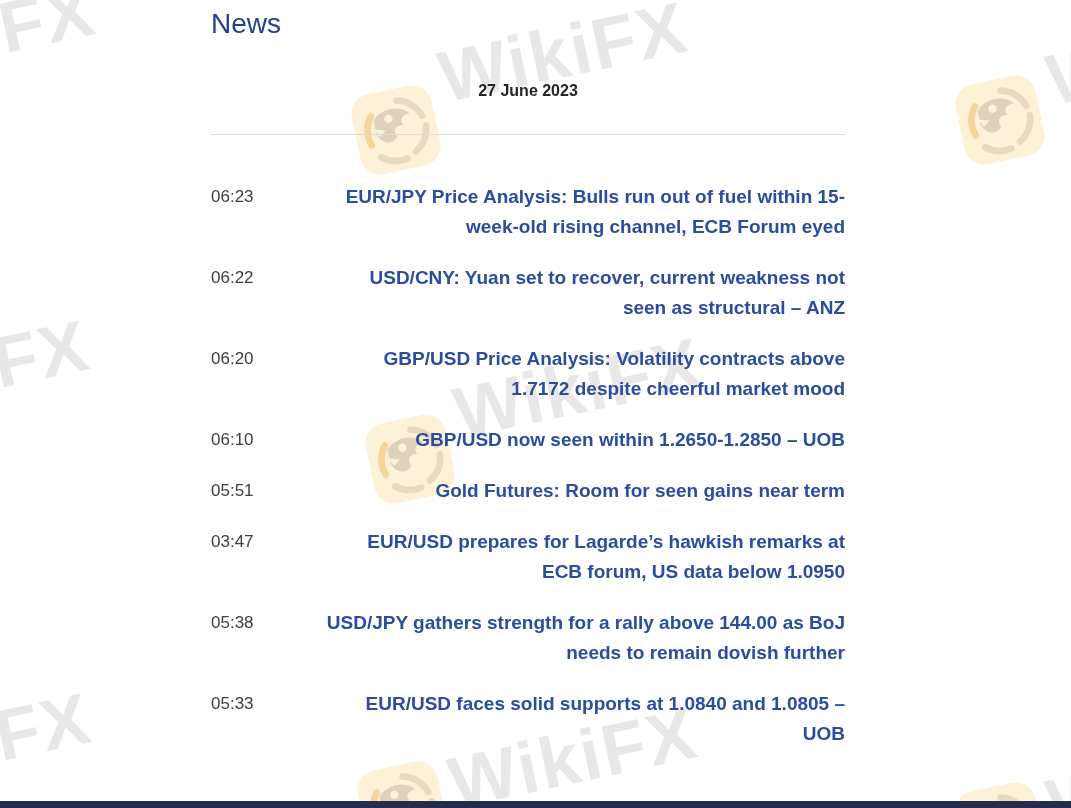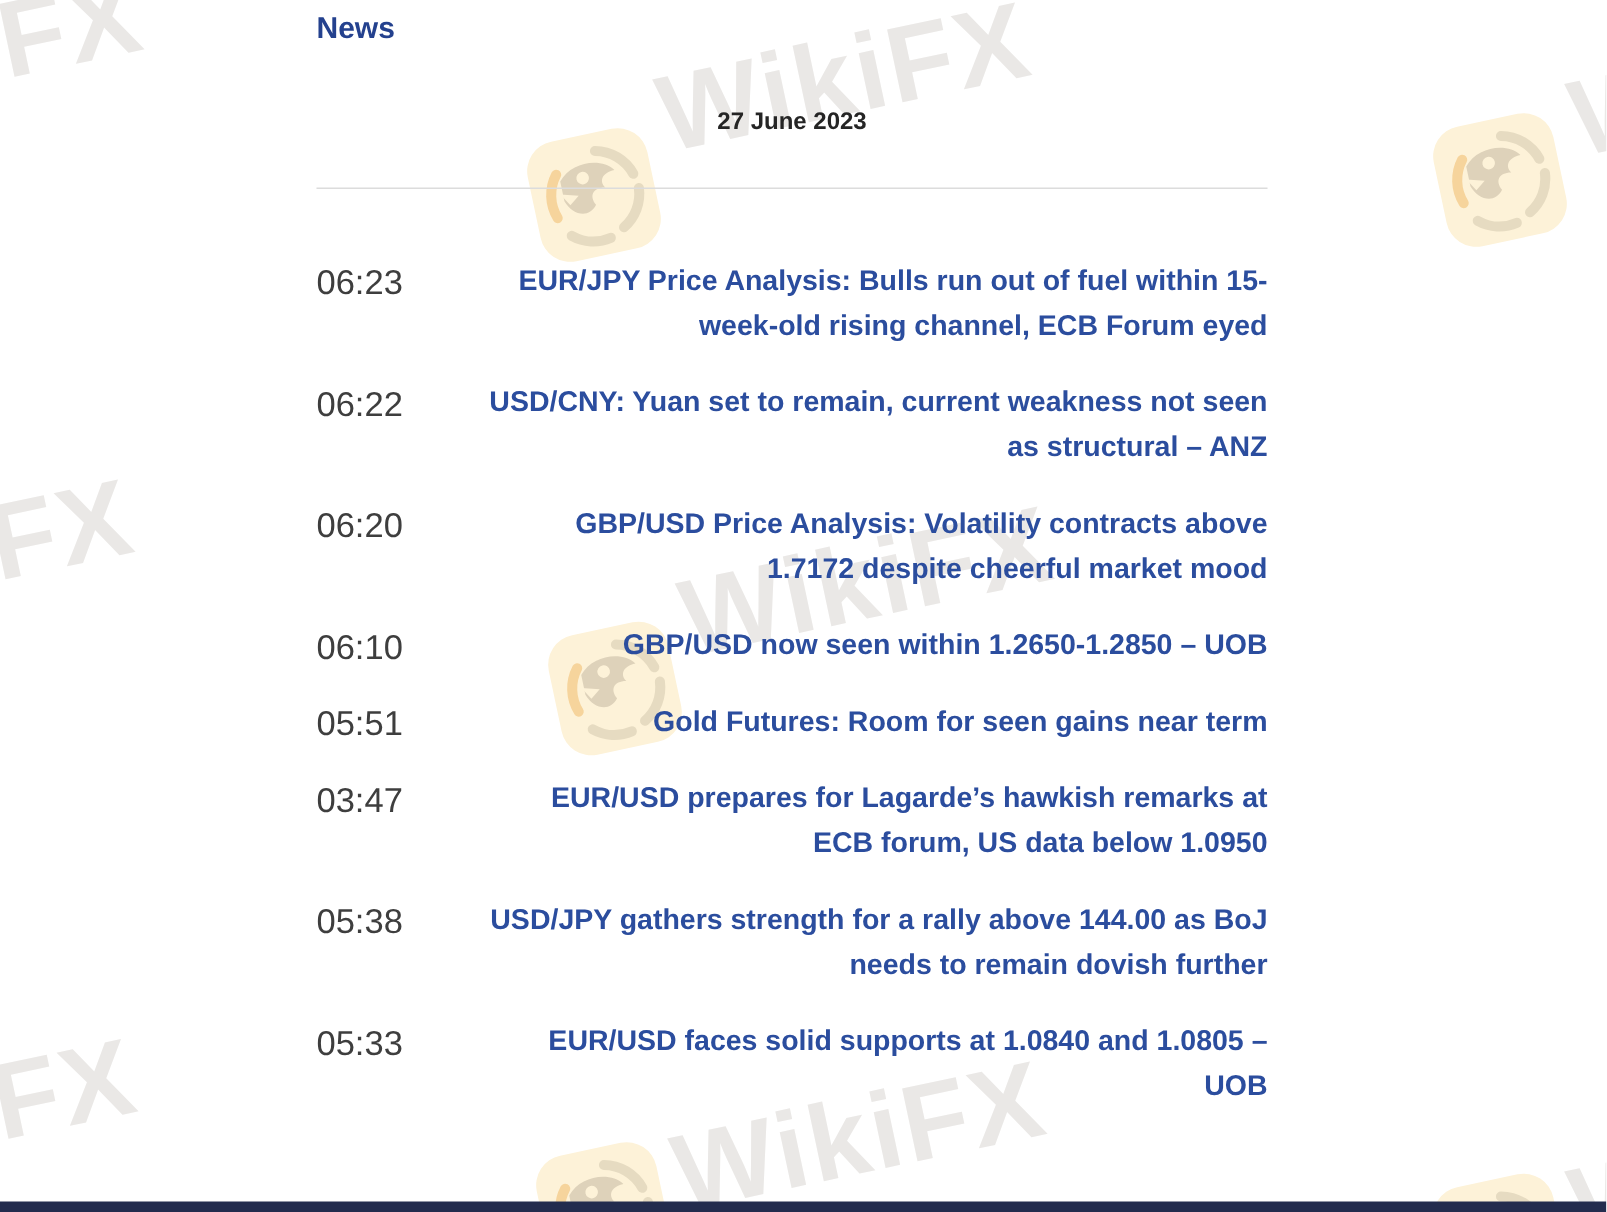--- a/index.html
+++ b/index.html
@@ -35,42 +35,42 @@
   .wm-logo{
     position:absolute;width:84px;height:88px;
     transform:rotate(-12deg);
   }
   
   .content{
     position:absolute;left:211px;top:0;width:634px;z-index:2;
   }
   .page-title{
     margin-top:8px;
-    font-size:20px;font-weight:700;
+    font-size:28px;font-weight:400;
     color:var(--title-blue);
   }
   .date-heading{
     margin-top:42px;
     text-align:center;
     font-size:16px;font-weight:700;
     color:var(--date-black);
   }
   .divider{
     margin-top:34px;
     border-bottom:1px solid var(--divider-gray);
     height:0;width:100%;
   }
   .news-list{margin-top:47px}
   .news-row{
     display:flex;align-items:flex-start;
     margin-bottom:21px;
   }
   .news-time{
     flex:0 0 111px;
-    font-size:23px;line-height:30px;
+    font-size:17px;line-height:30px;
     color:var(--time-gray);
   }
   .news-headline{
     flex:1 1 auto;
     font-size:19px;font-weight:700;line-height:30px;
     color:var(--headline-blue);
     text-decoration:none;
     text-align:right;
   }
   
@@ -140,21 +140,21 @@
     <div class="date-heading">27 June 2023</div>
     <div class="divider"></div>
     <div class="news-list" id="news-list">
   <div class="news-row">
     <span class="news-time">06:23</span>
     <a href="#" class="news-headline">EUR/JPY Price Analysis: Bulls run out of fuel within 15-week-old rising channel, ECB Forum eyed</a>
   </div>
 
   <div class="news-row">
     <span class="news-time">06:22</span>
-    <a href="#" class="news-headline">USD/CNY: Yuan set to remain, current weakness not seen as structural – ANZ</a>
+    <a href="#" class="news-headline">USD/CNY: Yuan set to recover, current weakness not seen as structural – ANZ</a>
   </div>
 
   <div class="news-row">
     <span class="news-time">06:20</span>
     <a href="#" class="news-headline">GBP/USD Price Analysis: Volatility contracts above 1.7172 despite cheerful market mood</a>
   </div>
 
   <div class="news-row">
     <span class="news-time">06:10</span>
     <a href="#" class="news-headline">GBP/USD now seen within 1.2650-1.2850 – UOB</a>

